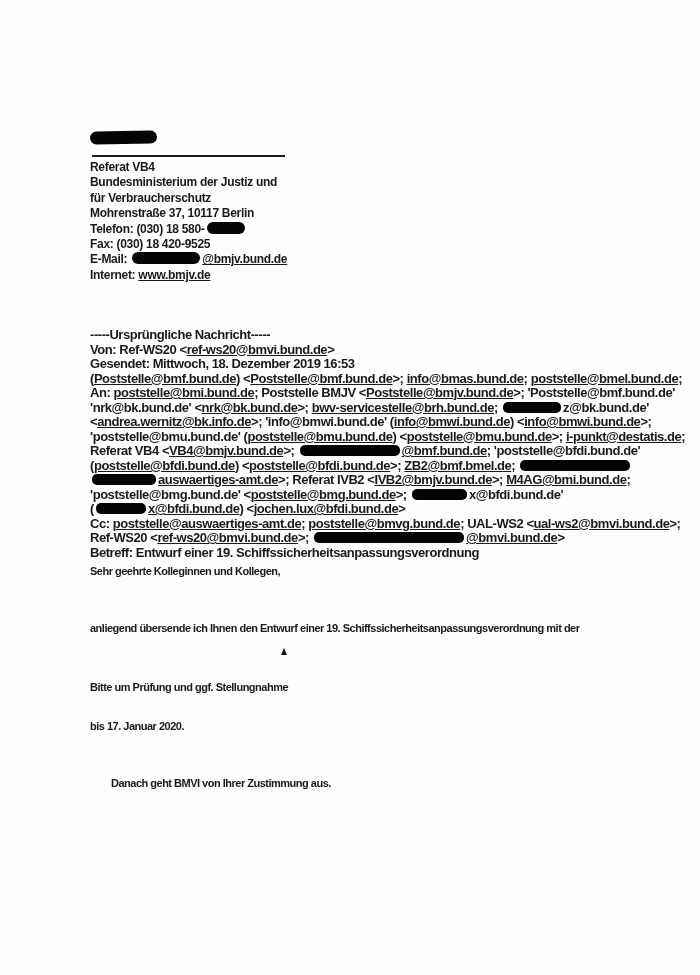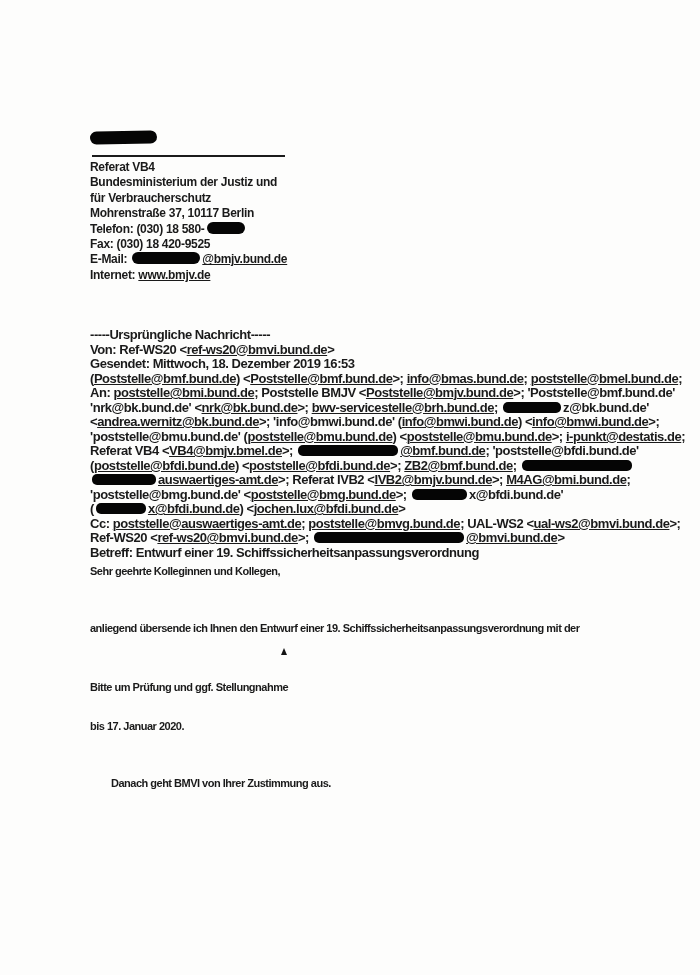--- a/index.html
+++ b/index.html
@@ -73,24 +73,24 @@
       <div class="line"><span>Internet: </span><span class="u">www.bmjv.de</span></div>
     </div>
 
   <div id="email-header" class="block emailhdr">
       <div class="line"><span>-----Ursprüngliche Nachricht-----</span></div>
       <div class="line"><span>Von: Ref-WS20 &lt;</span><span class="u">ref-ws20@bmvi.bund.de</span><span>&gt;</span></div>
       <div class="line"><span>Gesendet: Mittwoch, 18. Dezember 2019 16:53</span></div>
       <div class="line"><span>(</span><span class="u">Poststelle@bmf.bund.de</span><span>) &lt;</span><span class="u">Poststelle@bmf.bund.de</span><span>&gt;; </span><span class="u">info@bmas.bund.de</span><span>; </span><span class="u">poststelle@bmel.bund.de</span><span>;</span></div>
       <div class="line"><span>An: </span><span class="u">poststelle@bmi.bund.de</span><span>; Poststelle BMJV &lt;</span><span class="u">Poststelle@bmjv.bund.de</span><span>&gt;; 'Poststelle@bmf.bund.de'</span></div>
       <div class="line"><span>'nrk@bk.bund.de' &lt;</span><span class="u">nrk@bk.bund.de</span><span>&gt;; </span><span class="u">bwv-servicestelle@brh.bund.de</span><span>; </span><span class="redact" style="width: 58px;"></span><span>z@bk.bund.de'</span></div>
-      <div class="line"><span>&lt;</span><span class="u">andrea.wernitz@bk.bund.de</span><span>&gt;; 'info@bmwi.bund.de' (</span><span class="u">info@bmwi.bund.de</span><span>) &lt;</span><span class="u">info@bmwi.bund.de</span><span>&gt;;</span></div>
+      <div class="line"><span>&lt;</span><span class="u">andrea.wernitz@bk.info.de</span><span>&gt;; 'info@bmwi.bund.de' (</span><span class="u">info@bmwi.bund.de</span><span>) &lt;</span><span class="u">info@bmwi.bund.de</span><span>&gt;;</span></div>
       <div class="line"><span>'poststelle@bmu.bund.de' (</span><span class="u">poststelle@bmu.bund.de</span><span>) &lt;</span><span class="u">poststelle@bmu.bund.de</span><span>&gt;; </span><span class="u">i-punkt@destatis.de</span><span>;</span></div>
-      <div class="line"><span>Referat VB4 &lt;</span><span class="u">VB4@bmjv.bmel.de</span><span>&gt;; </span><span class="redact" style="width: 100px;"></span><span class="u">@bmf.bund.de</span><span>; 'poststelle@bfdi.bund.de'</span></div>
-      <div class="line"><span>(</span><span class="u">poststelle@bfdi.bund.de</span><span>) &lt;</span><span class="u">poststelle@bfdi.bund.de</span><span>&gt;; </span><span class="u">ZB2@bmf.bund.de</span><span>; </span><span class="redact" style="width: 110px;"></span></div>
+      <div class="line"><span>Referat VB4 &lt;</span><span class="u">VB4@bmjv.bund.de</span><span>&gt;; </span><span class="redact" style="width: 100px;"></span><span class="u">@bmf.bund.de</span><span>; 'poststelle@bfdi.bund.de'</span></div>
+      <div class="line"><span>(</span><span class="u">poststelle@bfdi.bund.de</span><span>) &lt;</span><span class="u">poststelle@bfdi.bund.de</span><span>&gt;; </span><span class="u">ZB2@bmf.bmel.de</span><span>; </span><span class="redact" style="width: 110px;"></span></div>
       <div class="line"><span class="redact" style="width: 64px;"></span><span class="u">auswaertiges-amt.de</span><span>&gt;; Referat IVB2 &lt;</span><span class="u">IVB2@bmjv.bund.de</span><span>&gt;; </span><span class="u">M4AG@bmi.bund.de</span><span>;</span></div>
       <div class="line"><span>'poststelle@bmg.bund.de' &lt;</span><span class="u">poststelle@bmg.bund.de</span><span>&gt;; </span><span class="redact" style="width: 55px;"></span><span>x@bfdi.bund.de'</span></div>
       <div class="line"><span>(</span><span class="redact" style="width: 50px;"></span><span class="u">x@bfdi.bund.de</span><span>) &lt;</span><span class="u">jochen.lux@bfdi.bund.de</span><span>&gt;</span></div>
       <div class="line"><span>Cc: </span><span class="u">poststelle@auswaertiges-amt.de</span><span>; </span><span class="u">poststelle@bmvg.bund.de</span><span>; UAL-WS2 &lt;</span><span class="u">ual-ws2@bmvi.bund.de</span><span>&gt;;</span></div>
       <div class="line"><span>Ref-WS20 &lt;</span><span class="u">ref-ws20@bmvi.bund.de</span><span>&gt;; </span><span class="redact" style="width: 150px;"></span><span class="u">@bmvi.bund.de</span><span>&gt;</span></div>
       <div class="line"><span>Betreff: Entwurf einer 19. Schiffssicherheitsanpassungsverordnung</span></div>
     </div>
 
   <div class="body-line greeting">Sehr geehrte Kolleginnen und Kollegen,</div>
   <div class="body-line req1">anliegend übersende ich Ihnen den Entwurf einer 19. Schiffssicherheitsanpassungsverordnung mit der</div>

